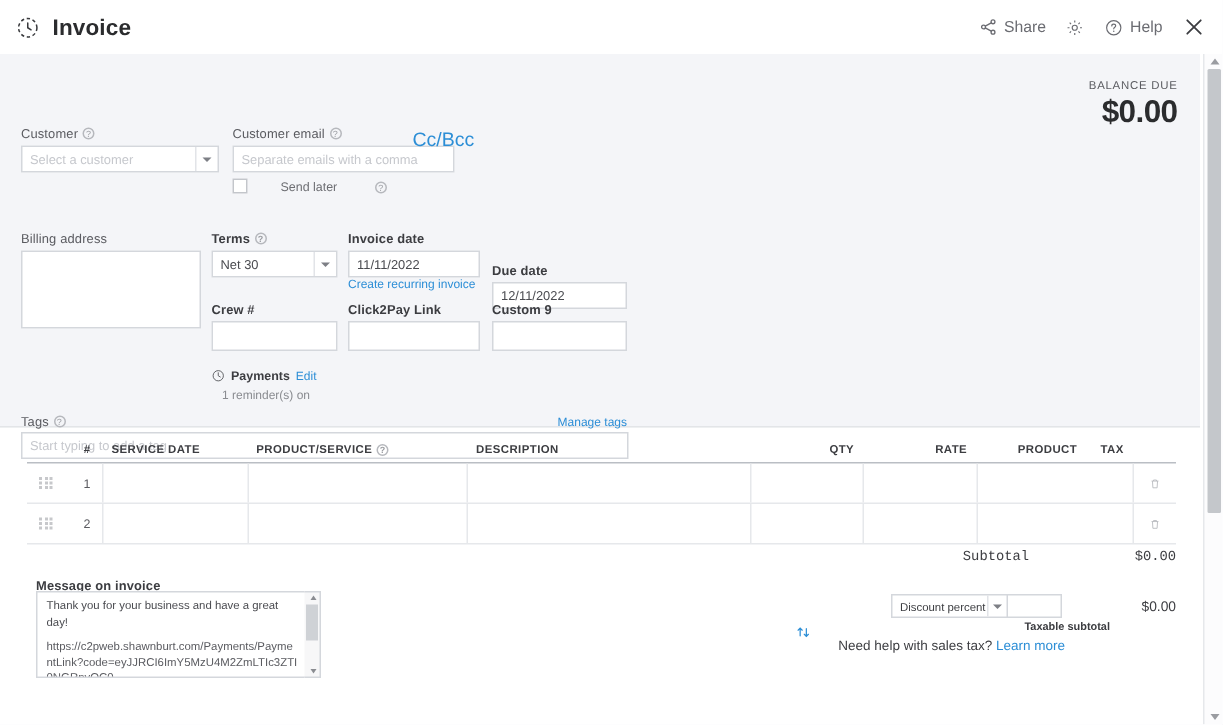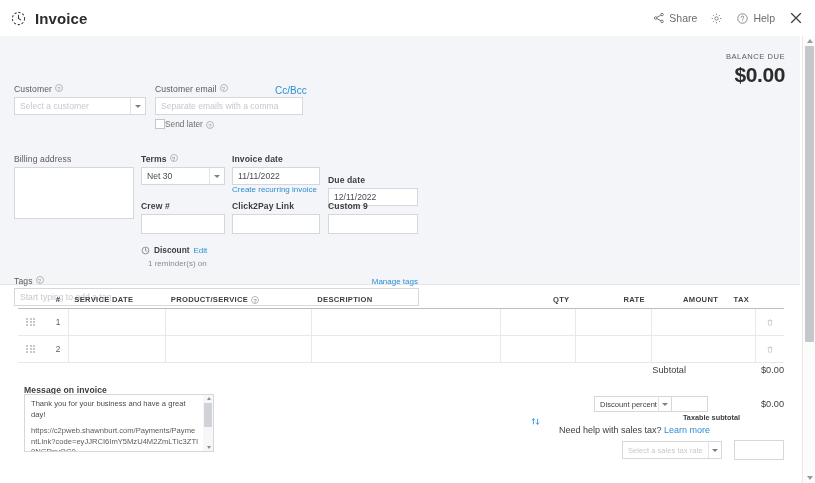--- a/index.html
+++ b/index.html
@@ -67,29 +67,29 @@
   .caret {
     position: absolute; right: 0; top: 0; bottom: 0; width: 15px;
     border-left: 1px solid #e2e4e8;
     display: flex; align-items: center; justify-content: center;
   }
   .caret::after {
     content: ""; width: 0; height: 0;
     border-left: 3px solid transparent; border-right: 3px solid transparent;
     border-top: 3.5px solid #7d7f85;
   }
-  .link { color: #2c8ed6; font-size: 10px; cursor: pointer; }
+  .link { color: #2c8ed6; font-size: 13px; cursor: pointer; }
   .link.sm { font-size: 8px; }
 
   #customer-group { position: absolute; left: 14px; top: 48px; width: 132px; }
   #email-group    { position: absolute; left: 155px; top: 48px; width: 148px; }
   #ccbcc { position: absolute; left: 275px; top: 49px; }
   #sendlater {
     position: absolute; left: 155px; top: 83px;
-    display: flex; align-items: flex-end; gap: 0;
+    display: flex; align-items: flex-end; gap: 22px;
   }
   .cbx { width: 10px; height: 10px; border: 1px solid #c3c6cb; background: #fff; }
   .cbx-lbl { font-size: 8.3px; color: #6d6e73; }
 
   #billing-group { position: absolute; left: 14px; top: 118px; width: 120px; }
   #billing-group .box {
     background: #fff; border: 1px solid #d4d7dc; height: 52px;
   }
 
   #terms-group   { position: absolute; left: 141px; top: 118px; width: 84px; }
@@ -184,21 +184,21 @@
   }
   .sc-arrow { position: absolute; left: 3.5px; width: 0; height: 0;
     border-left: 2.5px solid transparent; border-right: 2.5px solid transparent; }
   .sc-arrow.up { top: 2px; border-bottom: 3.5px solid #8a8c91; }
   .sc-arrow.dn { bottom: 2px; border-top: 3.5px solid #8a8c91; }
 
   
   #subtotal-row {
     position: absolute; top: 365px; right: 31px;
     display: flex; align-items: center; gap: 56px;
-    font-size: 9.2px; color: #3c3d41;
+    font-size: 9.2px; color: #3c3d41; font-family: Liberation Mono, monospace;
   }
   #subtotal-row .amt { width: 42px; text-align: right; }
 
   #discount-row {
     position: absolute; top: 396px; right: 31px;
     display: flex; align-items: center; gap: 34px;
   }
   #discount-select {
     width: 78px; height: 16px; background: #fff; border: 1px solid #d4d7dc;
     font-size: 7.6px; color: #3c3d41; display: flex; align-items: center;
@@ -385,21 +385,21 @@
       <div class="fld empty"></div>
     </div>
 
     <div id="reminders">
       <span>
         <svg class="ic" viewBox="0 0 20 20" width="9" height="9" fill="none" stroke="#5a5b60" stroke-width="1.4">
           <circle cx="10" cy="10" r="7.6"></circle>
           <path d="M10 5.6V10l3 1.8" stroke-linecap="round"></path>
         </svg>
       </span>
-      <span class="rem-title">Discount</span>
+      <span class="rem-title">Payments</span>
       <span class="link sm">Edit</span>
     </div>
     <span id="rem-sub">1 reminder(s) on</span>
 
     <span id="tags-label" class="lbl"><span>Tags</span><span class="qmark">?</span></span>
     <span id="manage-tags" class="link sm">Manage tags</span>
     <div id="tags-field" class="fld">
       <span class="ph">Start typing to add a tag</span>
     </div>
   </div>
@@ -414,21 +414,21 @@
       <div class="cell c-grip"></div>
       <div class="cell c-num">#</div>
       <div class="cell c-date">SERVICE DATE</div>
       <div class="cell c-prod">
           <span>PRODUCT/SERVICE</span>
           <span class="qmark">?</span>
         </div>
       <div class="cell c-desc">DESCRIPTION</div>
       <div class="cell c-qty">QTY</div>
       <div class="cell c-rate">RATE</div>
-      <div class="cell c-amt">AMOUNT</div>
+      <div class="cell c-amt">PRODUCT</div>
       <div class="cell c-tax">TAX</div>
       <div class="cell c-del"></div>
     </div>
 
     <div class="li-row">
       <div class="cell c-grip">
         <span class="grip">
             <i></i>
             <i></i>
             <i></i>
@@ -523,27 +523,20 @@
     <svg class="ic" viewBox="0 0 16 16" width="11" height="11" fill="none" stroke="#2c8ed6" stroke-width="1.2" stroke-linecap="round">
       <path d="M5 11.5V4M3 6l2-2 2 2M11 4.5V12M9 10l2 2 2-2"></path>
     </svg>
   </div>
 
   <div id="sales-tax-help">
     <span>Need help with sales tax?</span>
     <span class="link" style="font-size:9px;">Learn more</span>
   </div>
 
-  <div id="taxrate-row">
-    <div id="taxrate-select">
-      <span>Select a sales tax rate</span>
-      <span class="caret" style="width:13px;"></span>
-    </div>
-    <div id="taxrate-amount"></div>
-  </div>
 
   <div id="page-scrollbar">
     <span class="pg-arrow up"></span>
     <div class="thumb"></div>
     <span class="pg-arrow dn"></span>
   </div>
 
 </div>
 
 </body></html>

